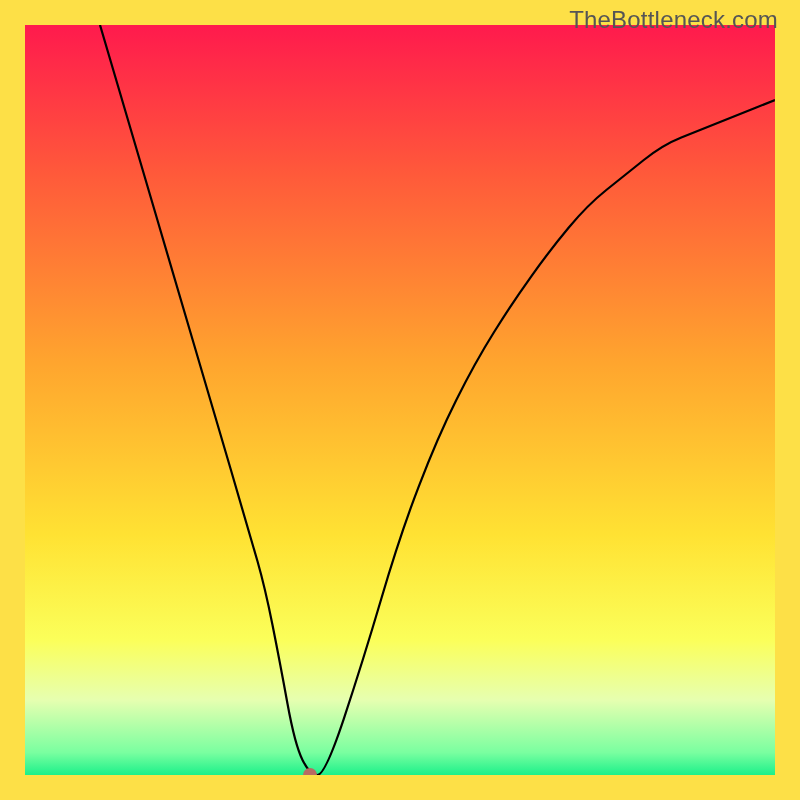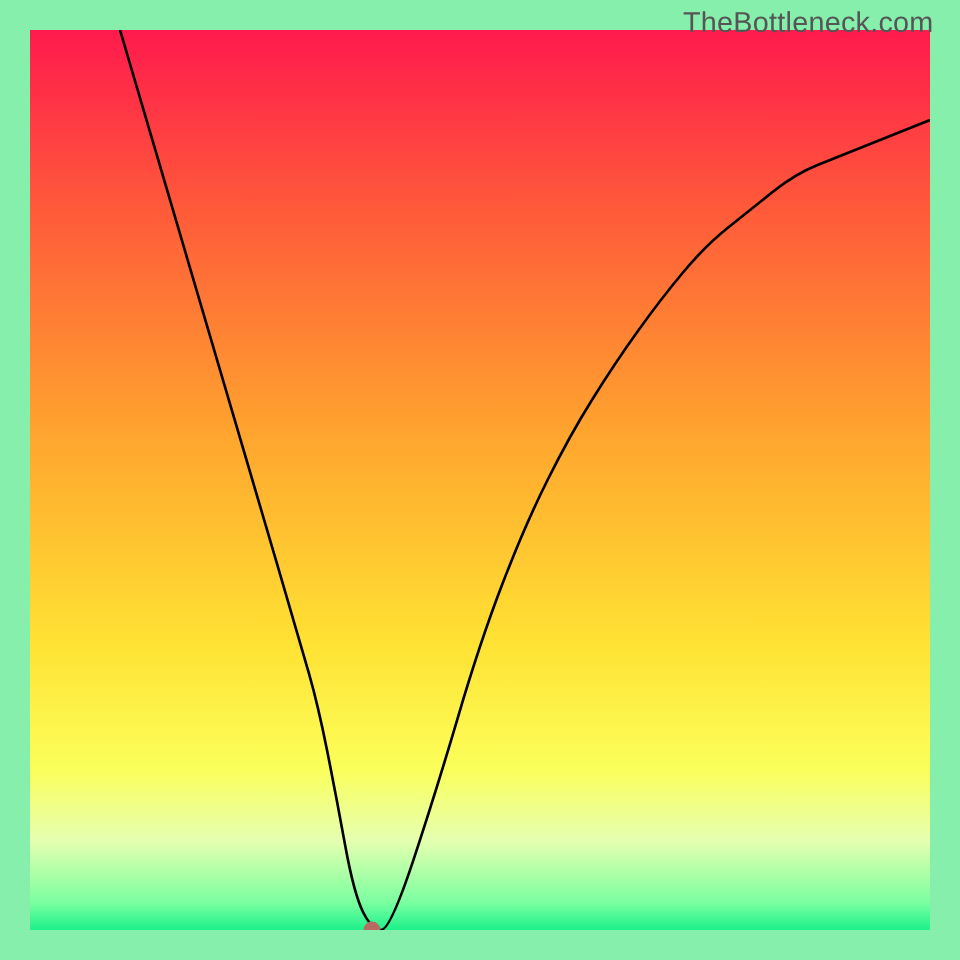--- a/index.html
+++ b/index.html
@@ -8,21 +8,21 @@
     width: 800px;
     height: 800px;
     background: #000;
     overflow: hidden;
     font-family: Arial, Helvetica, sans-serif;
   }
   .frame {
     position: relative;
     width: 800px;
     height: 800px;
-    background: #86efac;
+    background: #fde047;
   }
   .watermark {
     position: absolute;
     top: 6px;
     right: 22px;
     color: #555;
     font-size: 24px;
     font-weight: 500;
     letter-spacing: 0.2px;
     z-index: 5;

